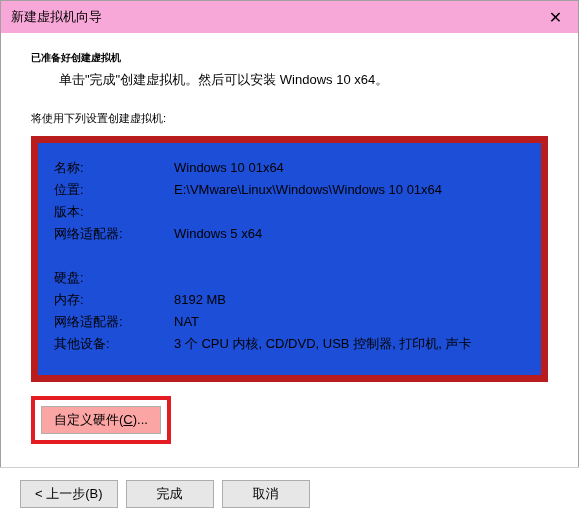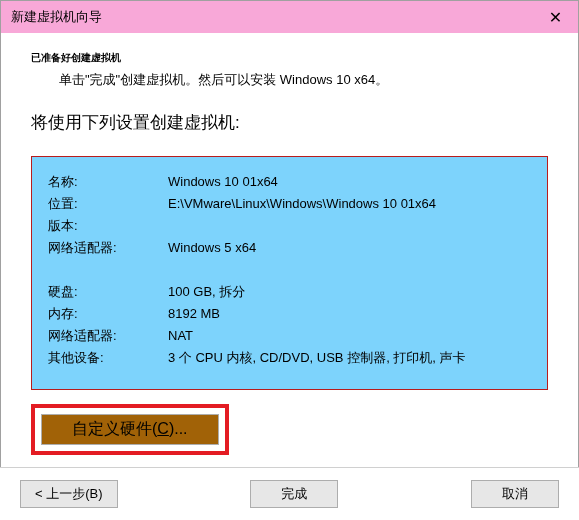--- a/index.html
+++ b/index.html
@@ -40,26 +40,26 @@
       font-size: 10px;
       margin-bottom: 6px;
     }
     .header-sub {
       margin-left: 28px;
       font-size: 13px;
       color: #000;
       margin-bottom: 22px;
     }
     .section-label {
-      font-size: 17px;
-      margin-bottom: 22px;
+      font-size: 11px;
+      margin-bottom: 10px;
     }
     .info-box {
-      border: 1px solid #b91c1c;
-      background: #7dd3fc;
+      border: 7px solid #b91c1c;
+      background: #1d4ed8;
       padding: 14px 16px 20px 16px;
       margin-bottom: 14px;
     }
     .info-row {
       display: flex;
       line-height: 22px;
       font-size: 13px;
     }
     .info-label {
       width: 120px;
@@ -69,33 +69,33 @@
       flex: 1;
       color: #000;
     }
     .info-gap { height: 22px; }
     .highlight-box {
       border: 4px solid #e31c23;
       padding: 6px 6px;
       display: inline-block;
     }
     .custom-btn {
-      background: #a16207;
+      background: #fca5a5;
       border: 1px solid #adadad;
-      padding: 4px 30px;
-      font-size: 16px;
+      padding: 4px 12px;
+      font-size: 13px;
       font-family: inherit;
       cursor: pointer;
     }
     .custom-btn u { text-decoration: underline; }
     .footer {
       border-top: 1px solid #d0d0d0;
       padding: 12px 20px;
       display: flex;
-      justify-content: space-between;
+      justify-content: flex-start;
       gap: 8px;
       position: absolute;
       bottom: 0;
       left: 0;
       right: 0;
       background: #fff;
     }
     .footer button {
       min-width: 88px;
       padding: 4px 14px;
@@ -134,21 +134,20 @@
     <div class="info-row">
       <div class="info-label">版本:</div>
     </div>
     <div class="info-row">
       <div class="info-label">网络适配器:</div>
       <div class="info-value">Windows 5 x64</div>
     </div>
     <div class="info-gap"></div>
     <div class="info-row">
       <div class="info-label">硬盘:</div>
-      <div class="info-value">100 GB, 拆分</div>
     </div>
     <div class="info-row">
       <div class="info-label">内存:</div>
       <div class="info-value">8192 MB</div>
     </div>
     <div class="info-row">
       <div class="info-label">网络适配器:</div>
       <div class="info-value">NAT</div>
     </div>
     <div class="info-row">

